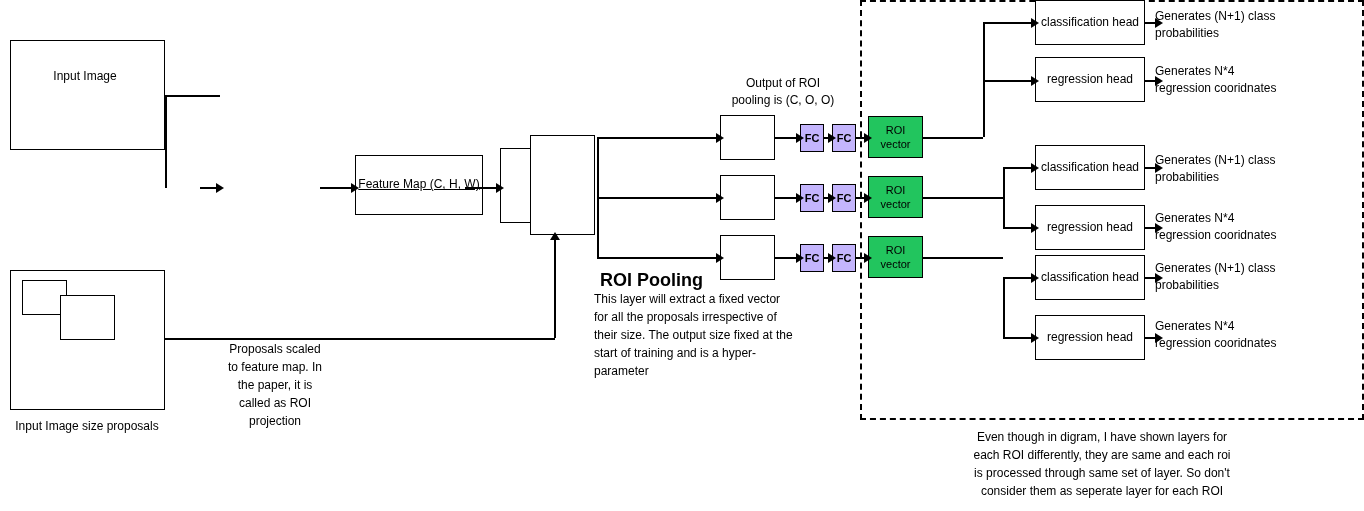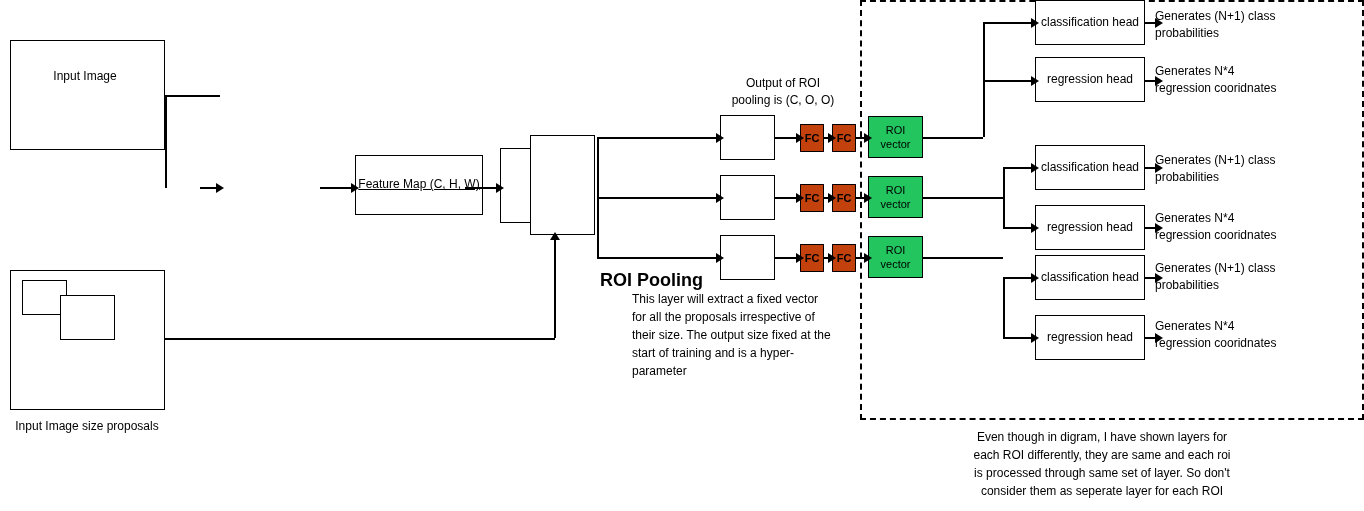--- a/index.html
+++ b/index.html
@@ -90,21 +90,21 @@
     }
 
     .label-bold {
       font-weight: bold;
     }
 
     
     .fc-box {
       position: absolute;
       border: 1.5px solid #000;
-      background: #c2410c;
+      background: #c4b5fd;
       display: flex;
       align-items: center;
       justify-content: center;
       font-size: 11px;
       font-weight: bold;
     }
 
     
     .roi-box {
       position: absolute;
@@ -164,23 +164,26 @@
   <div class="line-v" style="left:165px; top:95px; height:93px;"></div>
 
   <div class="arrow-h" style="left:320px; top:187px; width:33px;"></div>
 
   <div class="arrow-h" style="left:465px; top:187px; width:33px;"></div>
 
   <div class="line-h" style="left:165px; top:338px; width:390px;"></div>
 
   <div class="arrow-v arrow-v-up" style="left:554px; top:238px; height:100px;"></div>
 
+  <div class="label" style="left:185px; top:340px; width:180px; text-align:center; font-size:12px; line-height:1.5;">
+    Proposals scaled<br>to feature  map. In<br>the paper, it is<br>called as ROI<br>projection
+  </div>
 
   <div class="label label-bold" style="left:600px; top:268px; width:150px; font-weight:bold; font-size:18px; text-align:left;">ROI Pooling</div>
-  <div class="label" style="left:632px; top:290px; width:200px; text-align:left; font-size:12px; line-height:1.5;">
+  <div class="label" style="left:594px; top:290px; width:200px; text-align:left; font-size:12px; line-height:1.5;">
     This layer will extract a fixed vector for all the proposals irrespective of their size. The output size fixed at the start of training and is a hyper-parameter
   </div>
 
   <div class="label" style="left:718px; top:75px; width:130px; text-align:center; font-size:12px; line-height:1.4;">
     Output of ROI<br>pooling is (C, O, O)
   </div>
 
 
   <div class="box" style="left:720px; top:115px; width:55px; height:45px;"></div>
 

